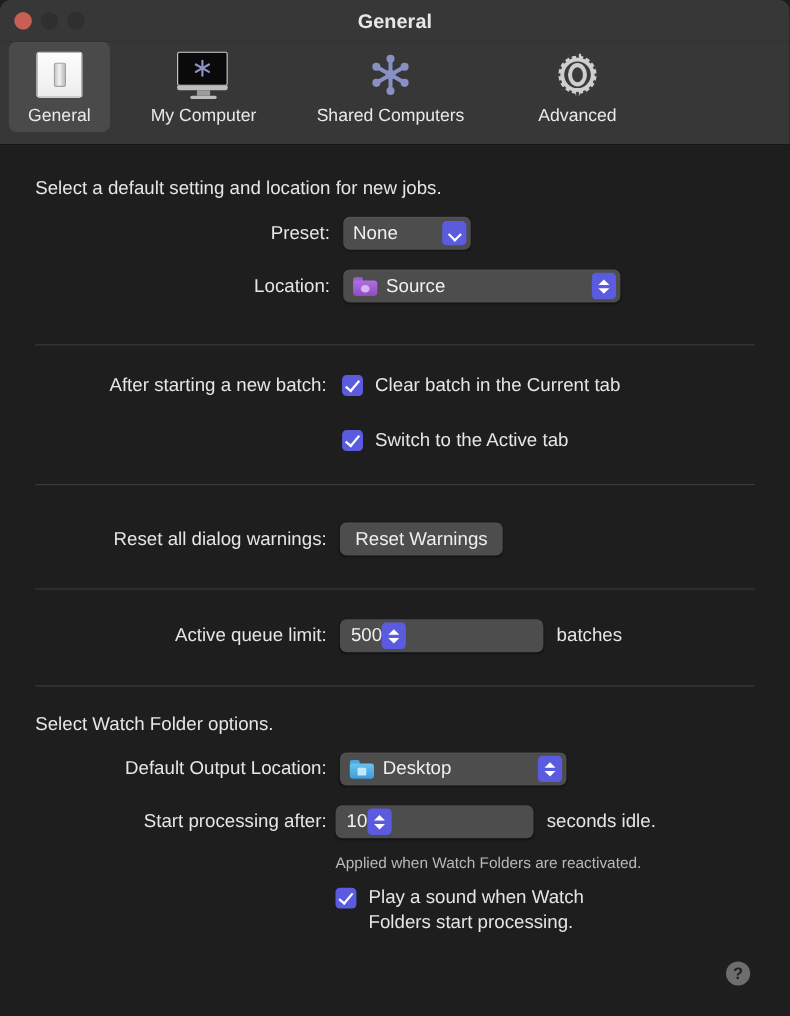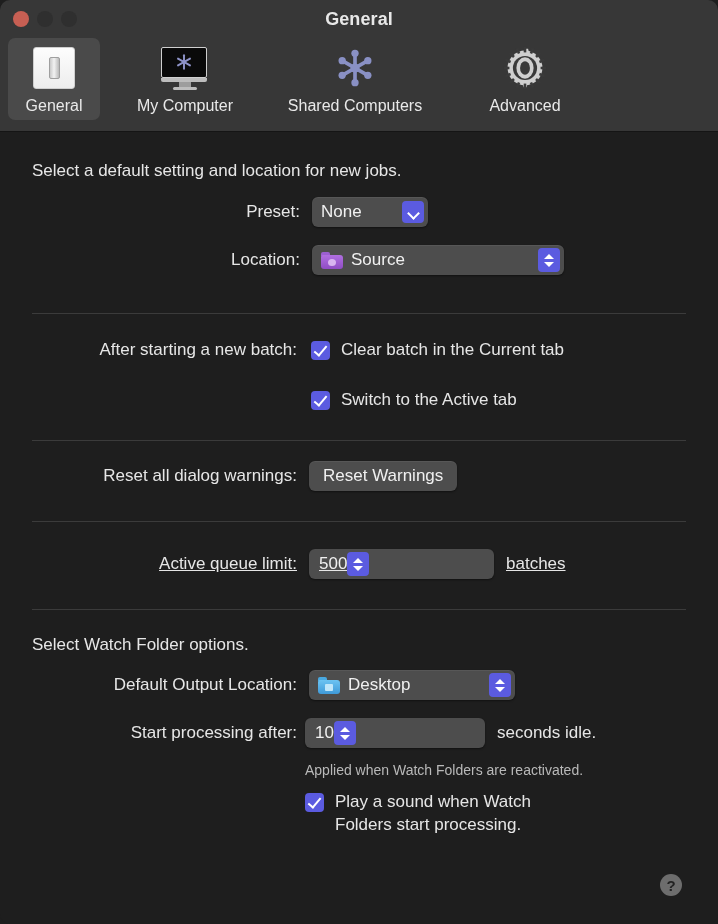--- a/index.html
+++ b/index.html
@@ -408,28 +408,28 @@
     <div class="row" style="margin-top:12px;">
       <div class="lbl w265"></div>
       <div class="cb-row" style="margin-left:14px;margin-top:18px;">
         <span class="check"></span>
         <span class="cb-label">Switch to the Active tab</span>
       </div>
     </div>
 
     <div class="sep" style="margin-top:30px;"></div>
 
-    <div class="row" style="margin-top:20px;">
+    <div class="row" style="margin-top:34px;">
       <div class="lbl w265">Reset all dialog warnings:</div>
       <div class="btn" style="margin-left:12px;">Reset Warnings</div>
     </div>
 
     <div class="sep" style="margin-top:30px;"></div>
 
-    <div class="row" style="margin-top:27px;text-decoration:underline;">
+    <div class="row" style="margin-top:27px;">
       <div class="lbl w265">Active queue limit:</div>
       <div class="textfield" style="margin-left:12px; width:185px;">
         <span class="val">500</span>
         <span class="spacer"></span>
         <span class="stepper">
             <span class="ar-up"></span>
             <span class="ar-dn"></span>
           </span>
       </div>
       <div class="suffix">batches</div>

